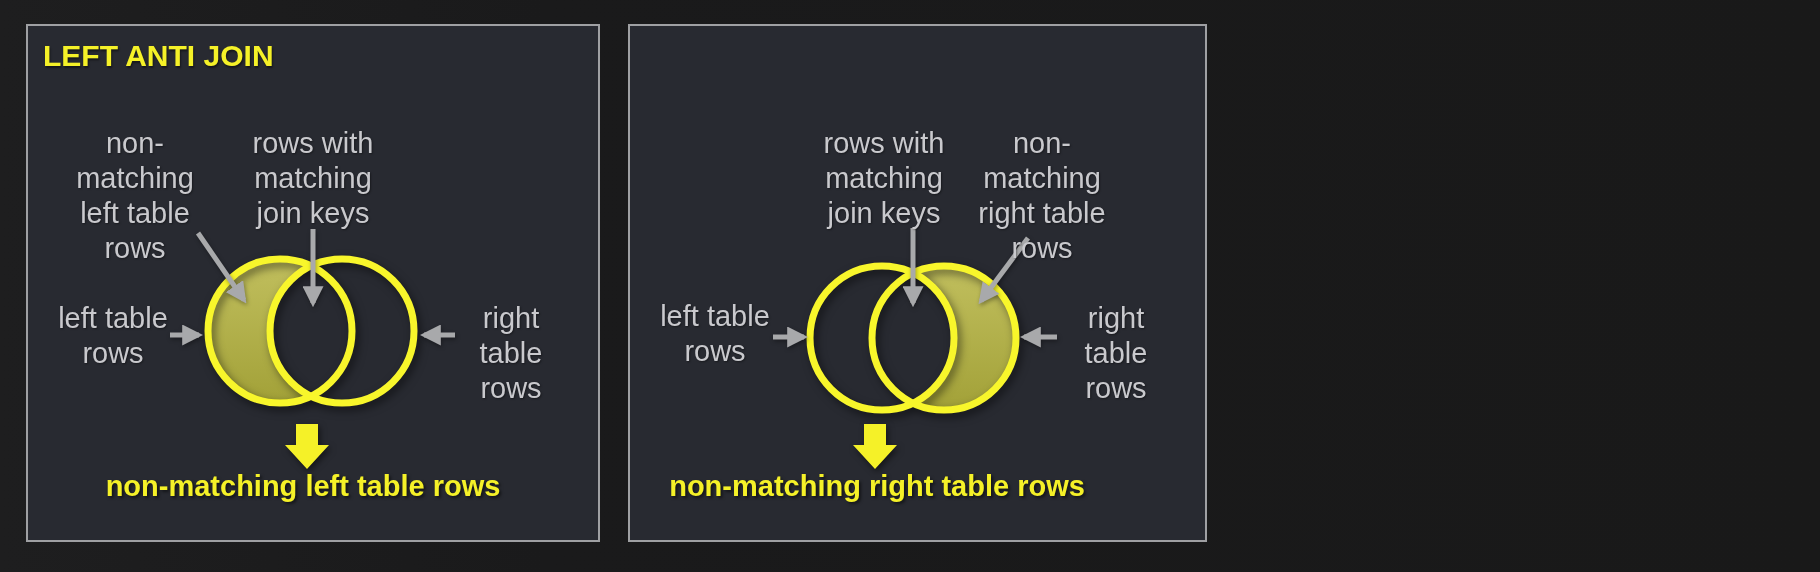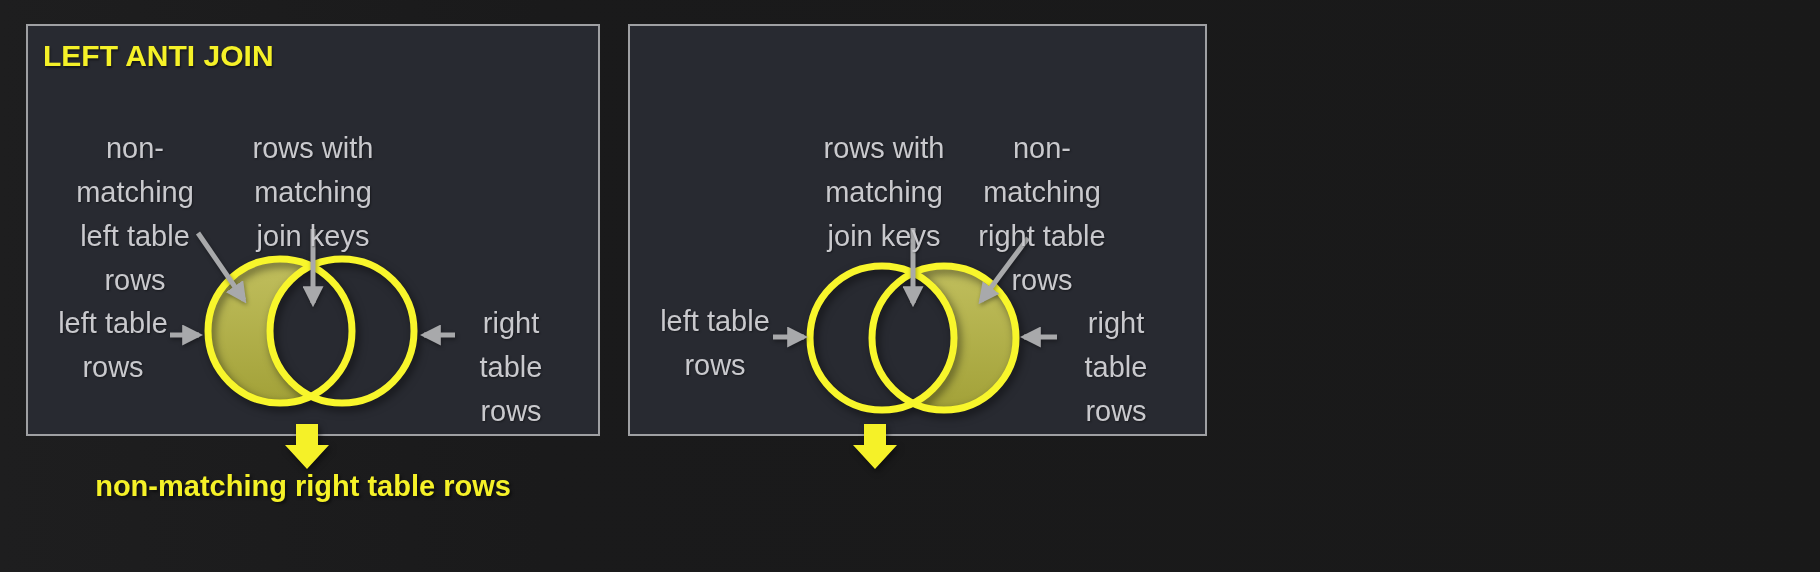--- a/index.html
+++ b/index.html
@@ -2,35 +2,35 @@
 <html><head>
 <meta charset="utf-8">
 <style>
   html,body{margin:0;padding:0;}
   body{
     width:1820px;height:572px;overflow:hidden;position:relative;
     background:linear-gradient(90deg,#1e1e1f 0%,#1a1a1b 30%,#191919 100%);
     font-family:"Liberation Sans",sans-serif;
   }
   .panel{
-    position:absolute;top:24px;height:412px;box-sizing:border-box;
+    position:absolute;top:24px;height:518px;box-sizing:border-box;
     background:#282a31;border:2px solid #9fa0a3;
   }
   .panel.left{left:26px;width:574px;}
   .panel.right{left:628px;width:579px;}
   .panel-title{
     position:absolute;left:15px;top:13px;
     font-size:30px;font-weight:bold;color:#f5f128;letter-spacing:0px;
     text-shadow:1px 2px 2px rgba(0,0,0,0.45);white-space:nowrap;
   }
   .venn-svg{position:absolute;left:0;top:0;}
   .lbl{
     position:absolute;transform:translateX(-50%);
     text-align:center;white-space:pre-line;
-    font-size:29px;line-height:44px;color:#c9c9cd;
+    font-size:29px;line-height:35px;color:#c9c9cd;
     text-shadow:1px 1px 2px rgba(0,0,0,0.4);
   }
   .result{
     position:absolute;transform:translateX(-50%);
     font-size:29px;font-weight:bold;color:#f5f128;white-space:nowrap;
     text-shadow:2px 2px 3px rgba(0,0,0,0.5);
   }
   .rings circle{fill:none;stroke:#f8f62b;stroke-width:7;}
   .rings{filter:drop-shadow(3px 4px 4px rgba(0,0,0,0.5));}
   .gray-arrows line{stroke:#a8a9ab;stroke-width:5;}
@@ -70,21 +70,21 @@
 matching
 left table
 rows</div>
   <div class="lbl" style="left:285px;top:100px;">rows with
 matching
 join keys</div>
   <div class="lbl" style="left:85px;top:275px;">left table
 rows</div>
   <div class="lbl" style="left:483px;top:275px;">right table
 rows</div>
-  <div class="result" style="left:275px;top:444px;">non-matching right table rows</div>
+  <div class="result" style="left:275px;top:444px;">non-matching left table rows</div>
 </div>
 
 <div class="panel right">
   <svg class="venn-svg" width="575" height="514" viewBox="0 0 575 514">
     <defs>
       <linearGradient id="grad2" x1="0" y1="0" x2="0" y2="1">
         <stop offset="0" stop-color="#c1bf5e"></stop>
         <stop offset="1" stop-color="#a2a138"></stop>
       </linearGradient>
       <marker id="ah2" viewBox="0 0 10 10" refX="8" refY="5" markerWidth="4.2" markerHeight="4.2" orient="auto">
@@ -109,13 +109,14 @@
 matching
 join keys</div>
   <div class="lbl" style="left:412px;top:100px;">non-
 matching
 right table
 rows</div>
   <div class="lbl" style="left:85px;top:273px;">left table
 rows</div>
   <div class="lbl" style="left:486px;top:275px;">right table
 rows</div>
+  <div class="result" style="left:247px;top:444px;">non-matching right table rows</div>
 </div>
 
 </body></html>

